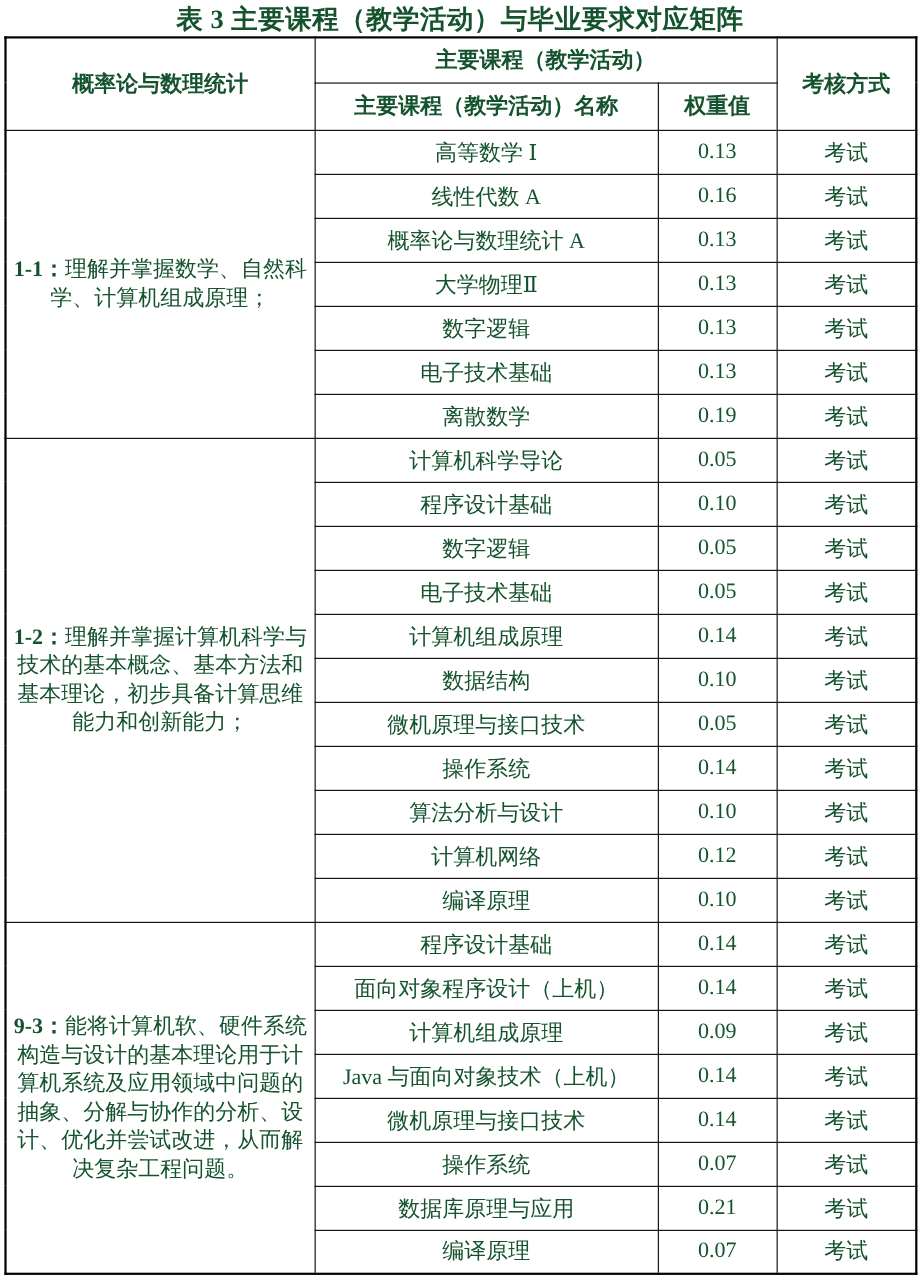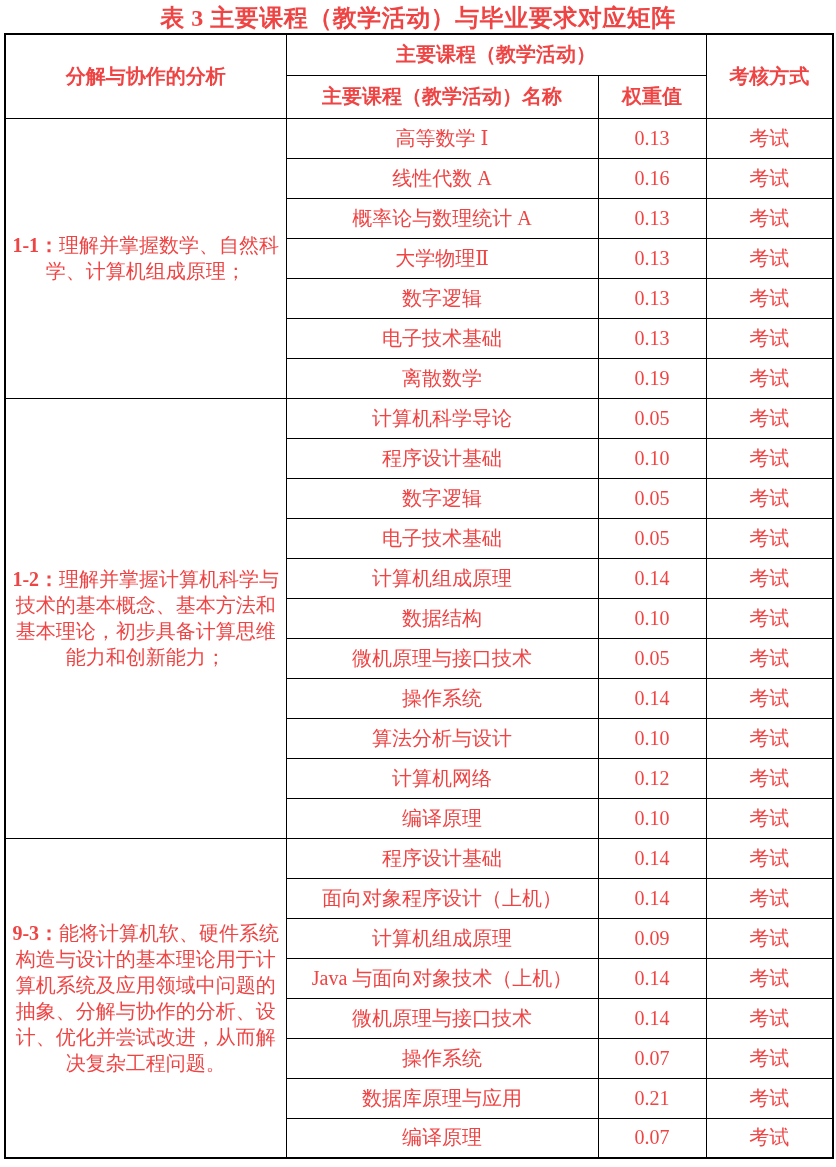--- a/index.html
+++ b/index.html
@@ -1,21 +1,21 @@
 <!DOCTYPE html>
 <html><head>
 <meta charset="utf-8">
 <style>
   html, body { margin: 0; padding: 0; background: #ffffff; }
   .page {
     position: relative;
     width: 836px;
     height: 1167px;
     background: #ffffff;
-    color: #ef4444;
+    color: #14532d;
     font-family: "Liberation Serif", "DejaVu Serif", serif;
     overflow: hidden;
   }
   .doc-title {
     margin-top: 3px;
     height: 30px;
     line-height: 30px;
     text-align: center;
     font-size: 24px;
     font-weight: bold;
@@ -59,21 +59,21 @@
   <table class="matrix">
     <colgroup>
       <col style="width:281px">
       <col style="width:312px">
       <col style="width:108px">
       <col style="width:127px">
     </colgroup>
 
     <tbody>
         <tr class="hdr1">
-      <td class="hdr" rowspan="2">分解与协作的分析</td>
+      <td class="hdr" rowspan="2">概率论与数理统计</td>
       <td class="hdr" colspan="2">主要课程（教学活动）</td>
       <td class="hdr" rowspan="2">考核方式</td>
     </tr>
     <tr class="hdr2">
       <td class="hdr">主要课程（教学活动）名称</td>
       <td class="hdr">权重值</td>
     </tr>
 
     <tr class="row">
       <td class="indicator" rowspan="7"><span class="ind-prefix">1-1：</span><span>理解并掌握数学、自然科学、计算机组成原理；</span></td>

